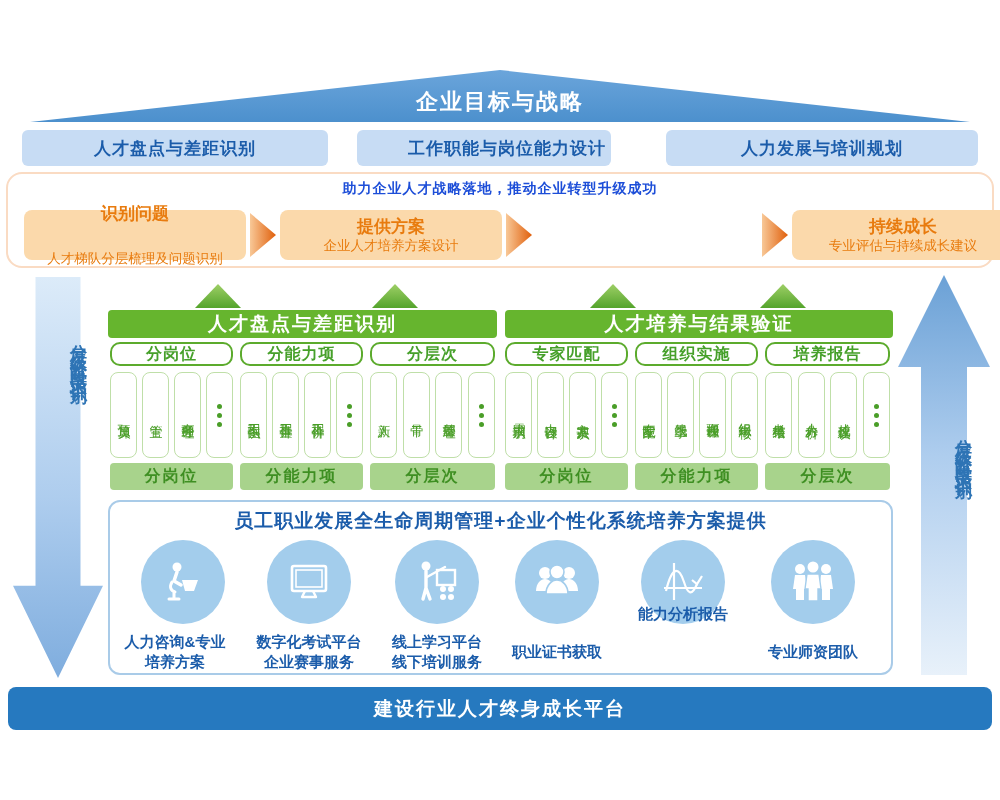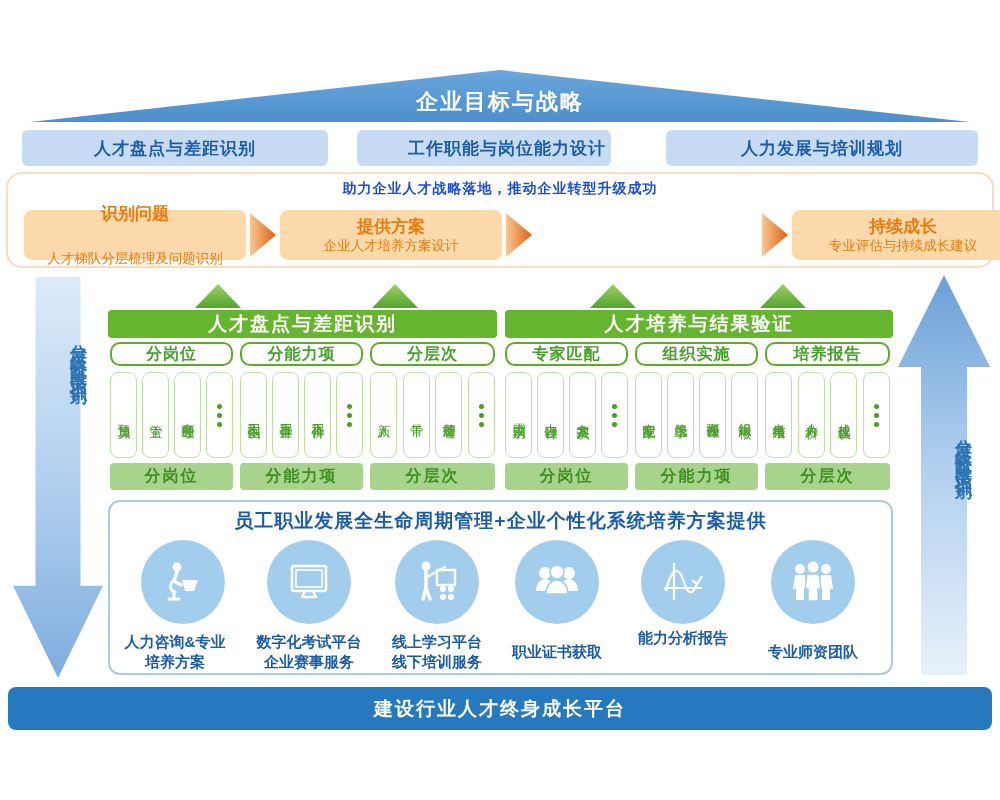--- a/index.html
+++ b/index.html
@@ -272,21 +272,21 @@
     <div>数字化考试平台</div>
     <div>企业赛事服务</div>
   </div>
   <div class="abs svc-label" style="left:362px;">
     <div>线上学习平台</div>
     <div>线下培训服务</div>
   </div>
   <div class="abs svc-label" style="left:482px;top:642px;">
     <div>职业证书获取</div>
   </div>
-  <div class="abs svc-label" style="left:608px;top:628px;">
+  <div class="abs svc-label" style="left:608px;top:604px;">
     <div>能力分析报告</div>
   </div>
   <div class="abs svc-label" style="left:738px;top:642px;">
     <div>专业师资团队</div>
   </div>
 
   <div class="abs footer-bar">建设行业人才终身成长平台</div>
 
 </div>
 

